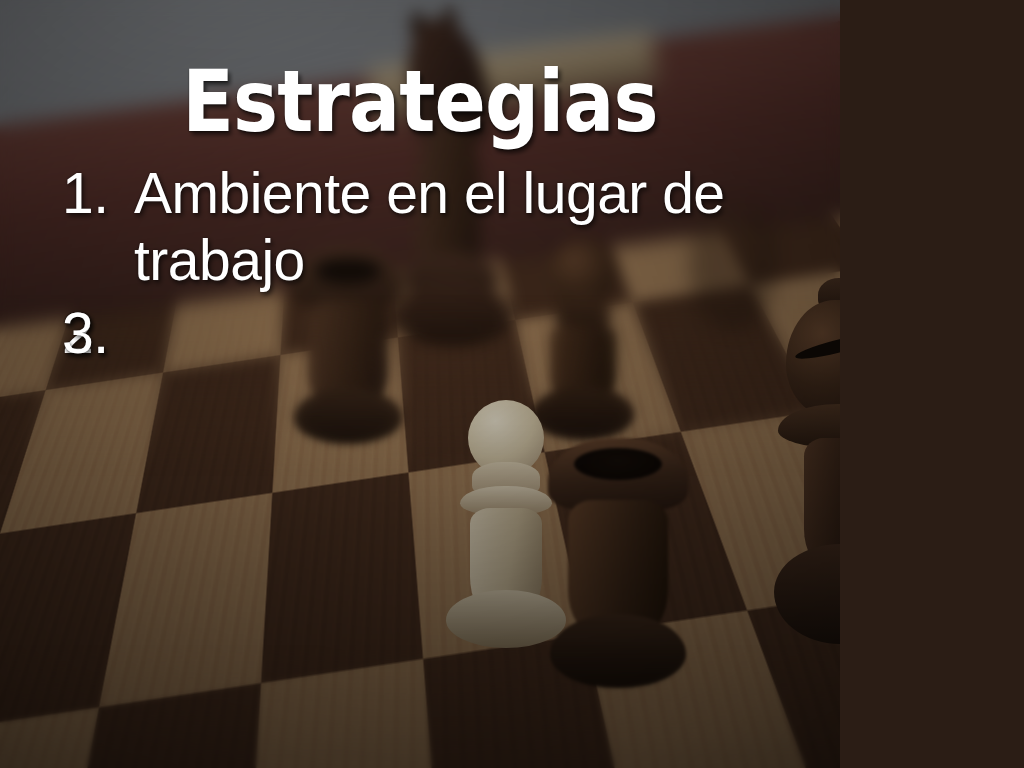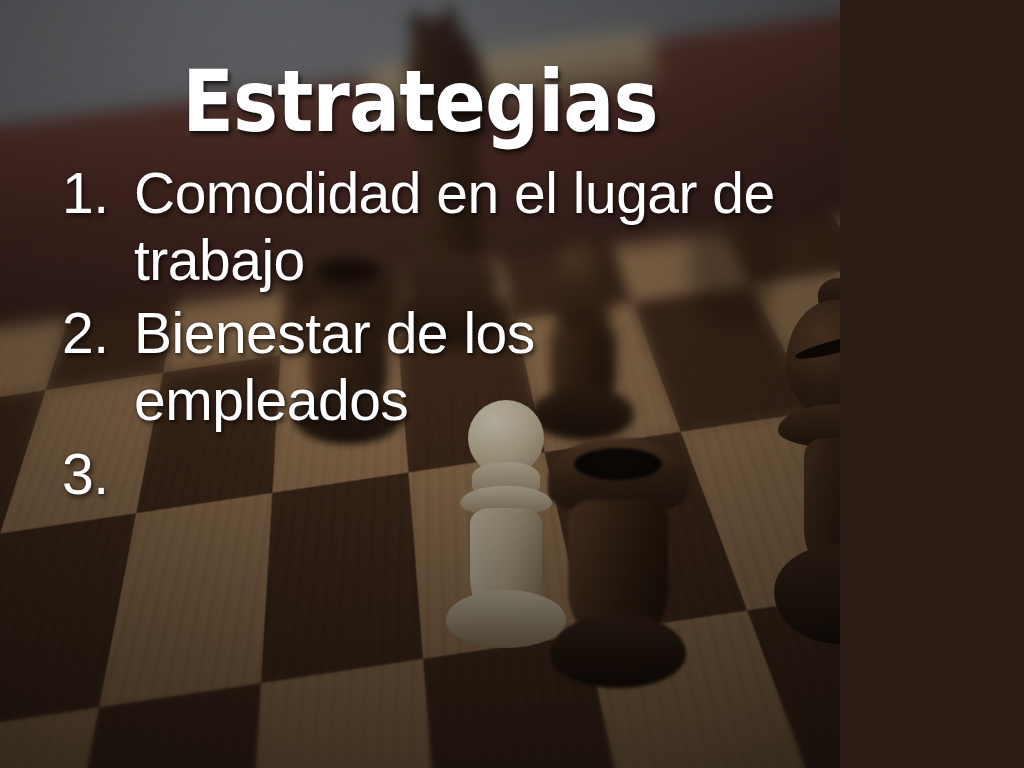--- a/index.html
+++ b/index.html
@@ -375,26 +375,25 @@
   </div>
 
   <div class="content">
 
     <h1 class="title">Estrategias</h1>
 
     <ol class="list">
 
       <li>
         <span class="num">1.</span>
-        <span>Comodidad en el lugar de trabajo</span>
+        <span>Ambiente en el lugar de trabajo</span>
       </li>
 
       <li>
         <span class="num">2.</span>
-        <span>Bienestar de los empleados</span>
       </li>
 
       <li>
         <span class="num">3.</span>
       </li>
 
     </ol>
   </div>
 
 </div>

